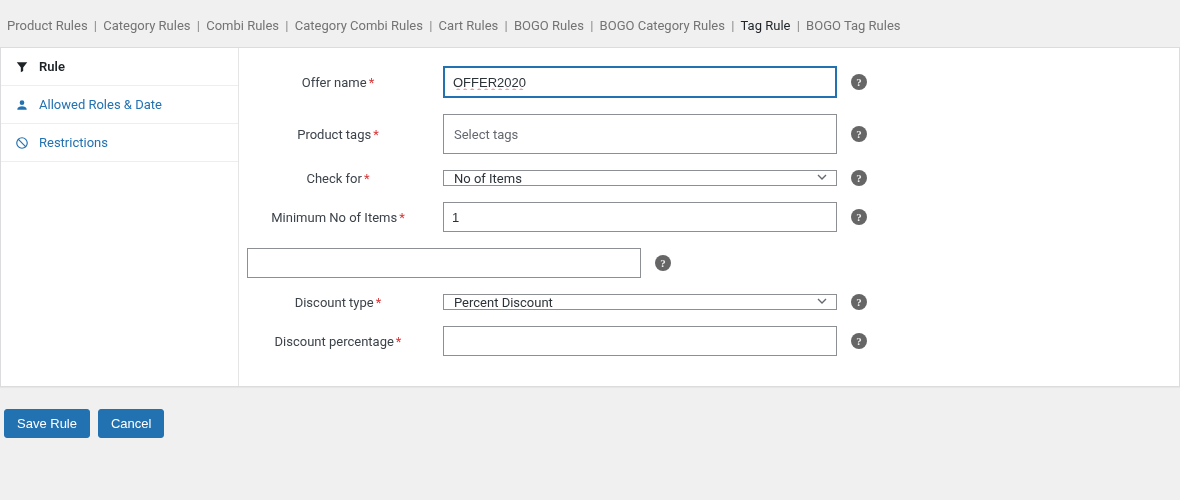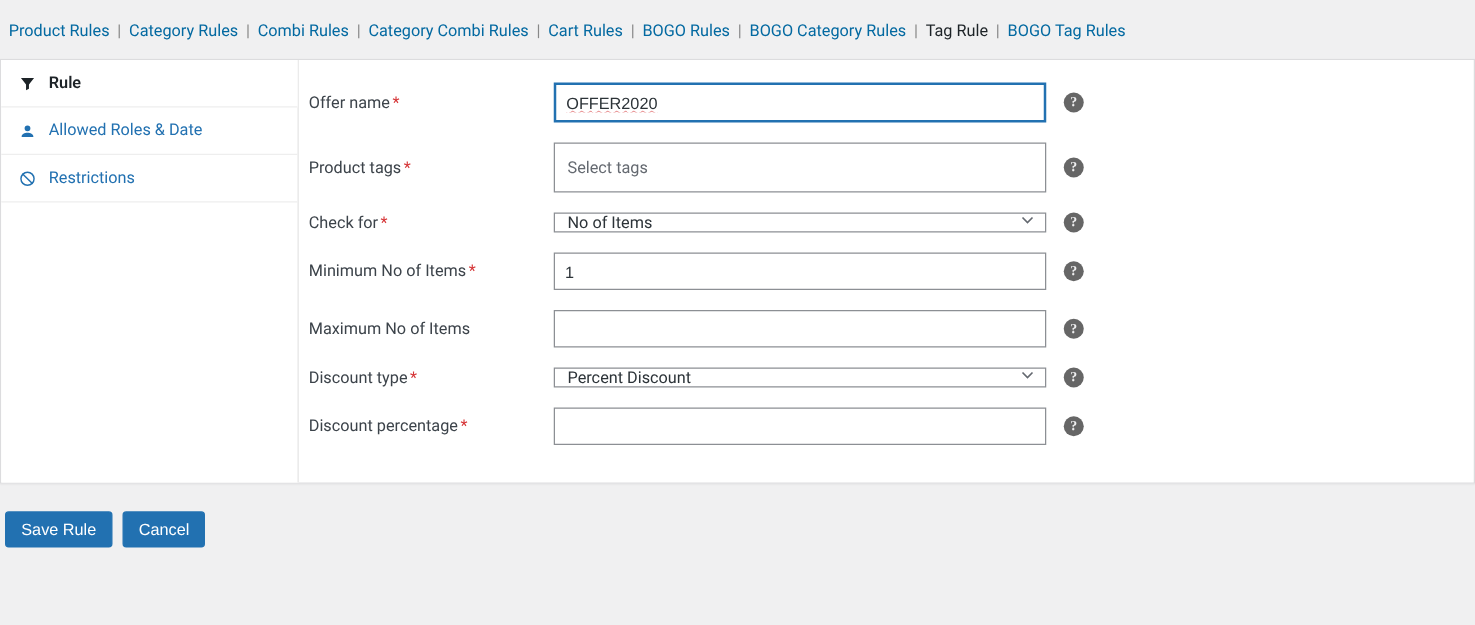--- a/index.html
+++ b/index.html
@@ -10,21 +10,21 @@
   color: #3c434a;
   width: 1180px;
   height: 500px;
   overflow: hidden;
 }
 .topnav {
   padding: 18px 4px 14px 4px;
   font-size: 13px;
 }
 .topnav a {
-  color: #0369a1;
+  color: #737373;
   text-decoration: none;
   padding: 0 3px;
 }
 .topnav .sep { color: #888; }
 .topnav .active { color: #1d2327; font-weight: 400; padding: 0 3px; }
 .panel {
   display: flex;
   background: #fff;
   border: 1px solid #dcdcde;
   min-height: 340px;
@@ -69,20 +69,21 @@
   display: flex;
   align-items: center;
   padding: 8px 0;
   gap: 6px;
 }
 .form-label {
   width: 190px;
   padding-right: 8px;
   font-size: 13px;
   color: #3c434a;
+  text-align: center;
 }
 .req { color: #d63638; margin-left: 2px; }
 .form-field {
   width: 394px;
 }
 .text-input, .select-input, .tag-input {
   width: 100%;
   height: 30px;
   padding: 0 8px;
   border: 1px solid #8c8f94;
@@ -249,23 +250,20 @@
       <div class="form-label">
         <span>Minimum No of Items</span><span class="req">*</span>
       </div>
       <div class="form-field">
         <input type="text" class="text-input" value="1" style="">
       </div>
       <span class="help-icon">?</span>
     </div>
 
     <div class="form-row">
-      <div class="form-label">
-        <span>Maximum No of Items</span>
-      </div>
       <div class="form-field">
         <input type="text" class="text-input" value="" style="">
       </div>
       <span class="help-icon">?</span>
     </div>
 
     <div class="form-row">
       <div class="form-label">
         <span>Discount type</span><span class="req">*</span>
       </div>

